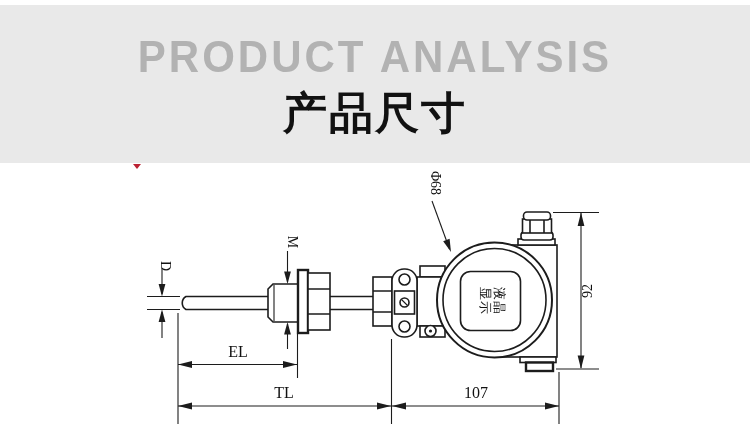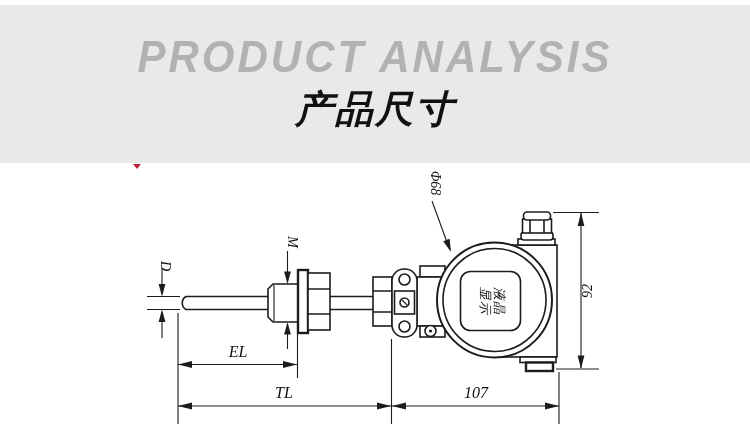--- a/index.html
+++ b/index.html
@@ -1,37 +1,37 @@
 <!DOCTYPE html>
 <html><head>
 <meta charset="utf-8">
 <style>
   * { margin:0; padding:0; box-sizing:border-box; }
   body { background:#ffffff; font-family:"Liberation Sans", sans-serif; }
   .page {
     position:relative; width:750px; height:430px;
-    background:#ffffff; overflow:hidden;font-style:italic;
+    background:#ffffff; overflow:hidden;
   }
   .header-band {
     position:absolute; left:0; top:5px; width:750px; height:158px;
     background:#e9e9e9;
   }
   .title-en {
     position:absolute; left:0; top:33px; width:750px;
     text-align:center;
     font-family:"Liberation Sans", sans-serif;
     font-weight:800; font-size:42px; letter-spacing:3px;
     color:#b2b2b2;
     transform:scaleY(1.04);
   }
   .title-zh {
     position:absolute; left:0; top:84px; width:750px;
     text-align:center;
     font-family:"Liberation Sans", sans-serif;
-    font-weight:900; font-size:38px; letter-spacing:2px;
+    font-weight:900; font-size:44px; letter-spacing:2px;
     color:#111111;
   }
   svg.drawing { position:absolute; left:0; top:163px; }
   .ln   { fill:#ffffff; stroke:#1c1c1c; stroke-width:1.6; }
   .lnk  { fill:none;    stroke:#1c1c1c; stroke-width:1.6; }
   .thick{ fill:#ffffff; stroke:#1c1c1c; stroke-width:2.4; }
   .dim  { fill:none; stroke:#1c1c1c; stroke-width:1.1; }
   .ah   { fill:#1c1c1c; stroke:none; }
   .lbl  { font-family:"Liberation Serif", serif; font-size:16px; fill:#111111; }
   .lbl-s{ font-family:"Liberation Serif", serif; font-size:14px; fill:#111111; }

